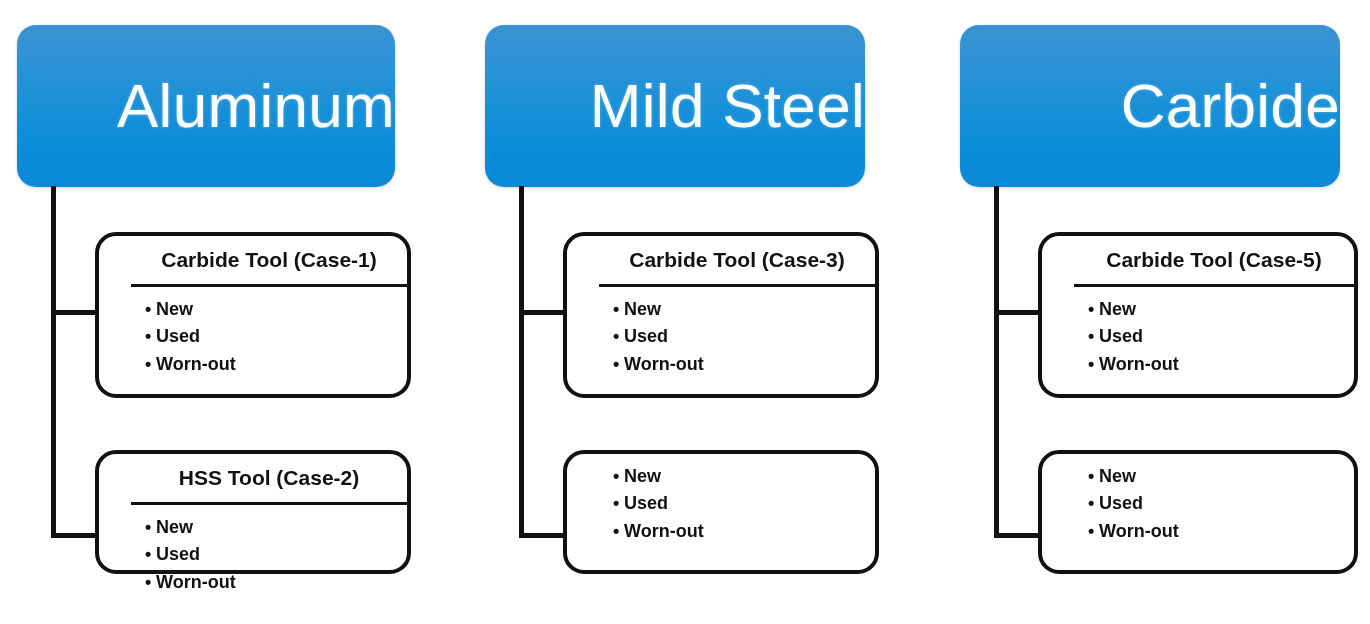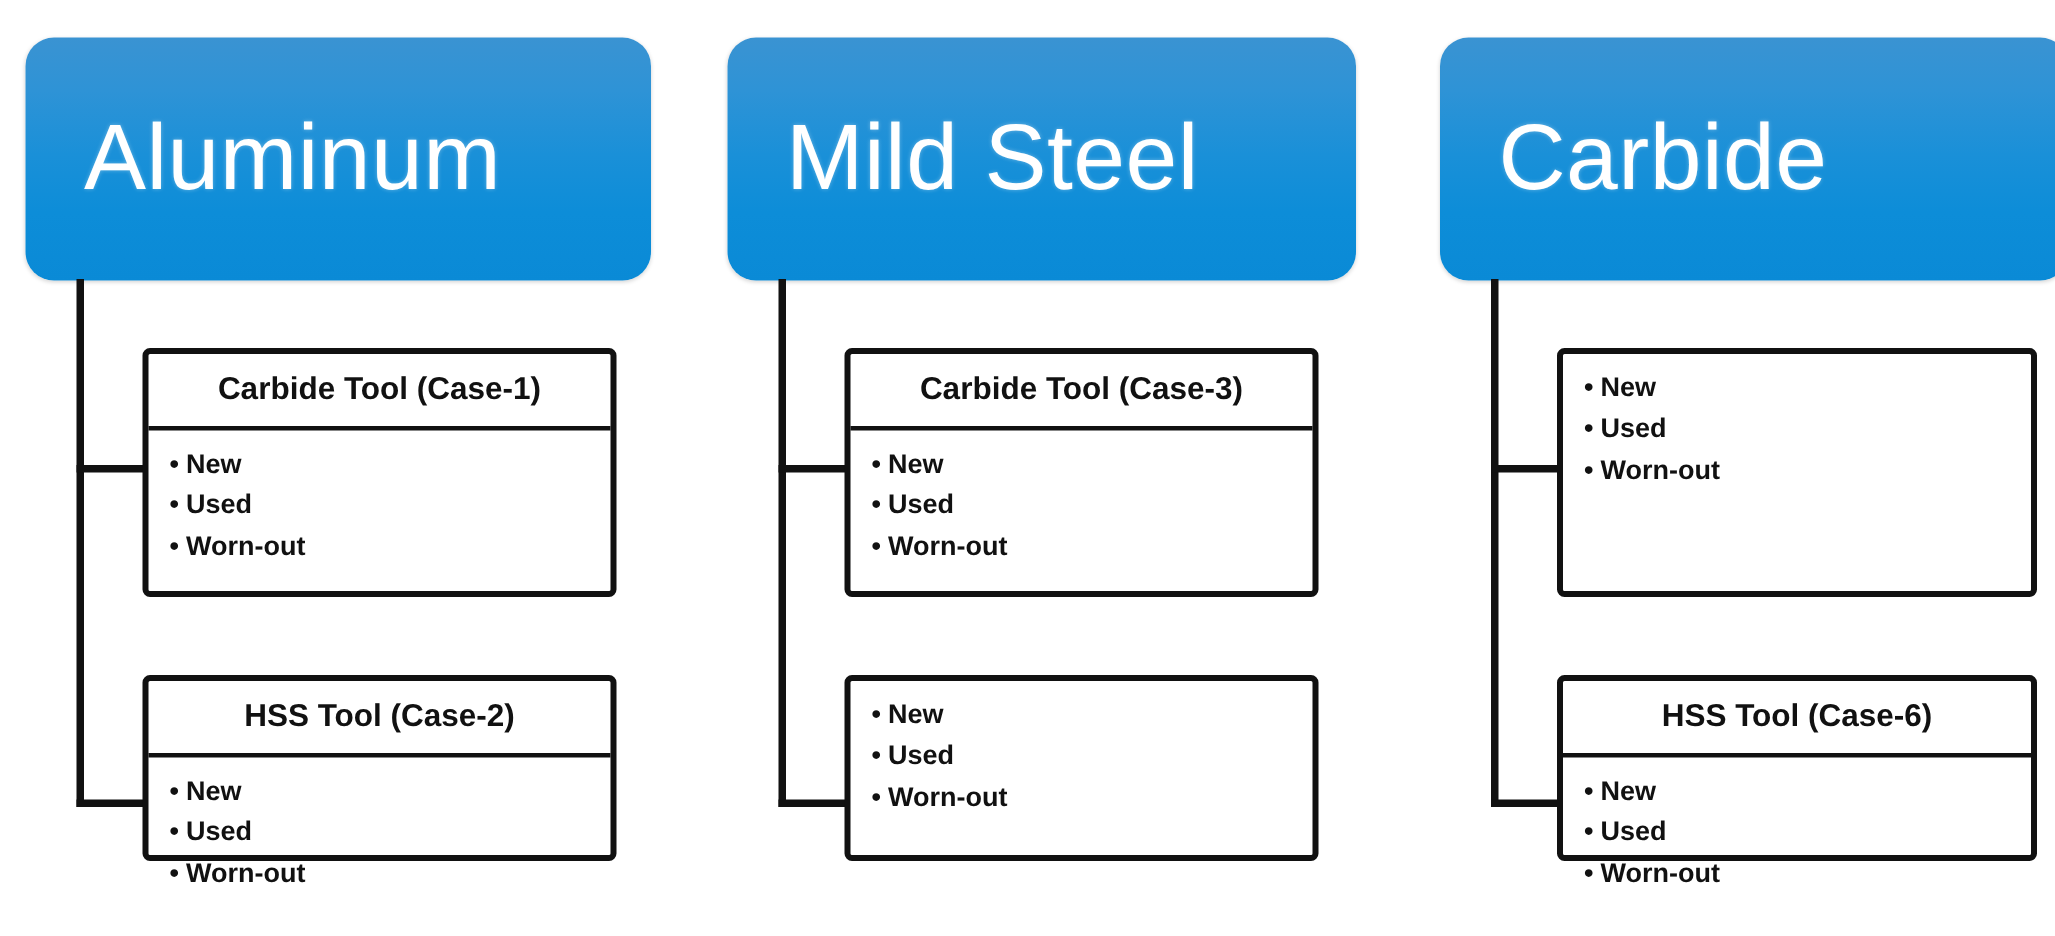--- a/index.html
+++ b/index.html
@@ -38,23 +38,22 @@
     border-radius: 19px;
     background: linear-gradient(180deg,
                 #3a93d2 0%,
                 #2e93d6 22%,
                 #1a90d8 48%,
                 #0d8dd8 72%,
                 #0a8ad6 100%);
     box-shadow: 0 1px 3px rgba(0,0,0,0.18);
     display: flex;
     align-items: center;
-    justify-content: flex-start;
+    justify-content: flex-end;
     overflow: hidden;
-    padding-left: 39px;
   }
   .col-0 .material-header { left: 17px; width: 378px; }
   .col-1 .material-header { left: 17px; width: 380px; }
   .col-2 .material-header { left: 17px; width: 380px; }
 
   .material-title {
     color: #ffffff;
     font-size: 62px;
     font-weight: 400;
     letter-spacing: 0.3px;
@@ -80,22 +79,23 @@
     background: #111111;
   }
   .branch-top    { top: 310px; }
   .branch-bottom { top: 533px; }
 
   
   .tool-box {
     position: absolute;
     background: #ffffff;
     border: 4px solid #111111;
-    border-radius: 5px;
+    border-radius: 21px;
     box-sizing: border-box;
+    padding-left: 32px;
   }
   .col-0 .tool-box { left: 95px; width: 316px; }
   .col-1 .tool-box { left: 95px; width: 316px; }
   .col-2 .tool-box { left: 95px; width: 320px; }
 
   .box-carbide { top: 232px; height: 166px; }
   .box-hss     { top: 450px; height: 124px; }
 
   .box-title {
     height: 48px;
@@ -193,29 +193,29 @@
 
     <div class="material-header">
       <span class="material-title">Carbide</span>
     </div>
 
     <div class="trunk"></div>
     <div class="branch branch-top"></div>
     <div class="branch branch-bottom"></div>
 
     <div class="tool-box box-carbide">
+      <div class="box-title">Carbide Tool (Case-5)</div>
       <ul class="box-list">
         <li><span class="bullet-dot">•</span><span>New</span></li>
         <li><span class="bullet-dot">•</span><span>Used</span></li>
         <li><span class="bullet-dot">•</span><span>Worn-out</span></li>
       </ul>
     </div>
 
     <div class="tool-box box-hss">
-      <div class="box-title">HSS Tool (Case-6)</div>
       <ul class="box-list">
         <li><span class="bullet-dot">•</span><span>New</span></li>
         <li><span class="bullet-dot">•</span><span>Used</span></li>
         <li><span class="bullet-dot">•</span><span>Worn-out</span></li>
       </ul>
     </div>
   </div>
 
 </div>
 

